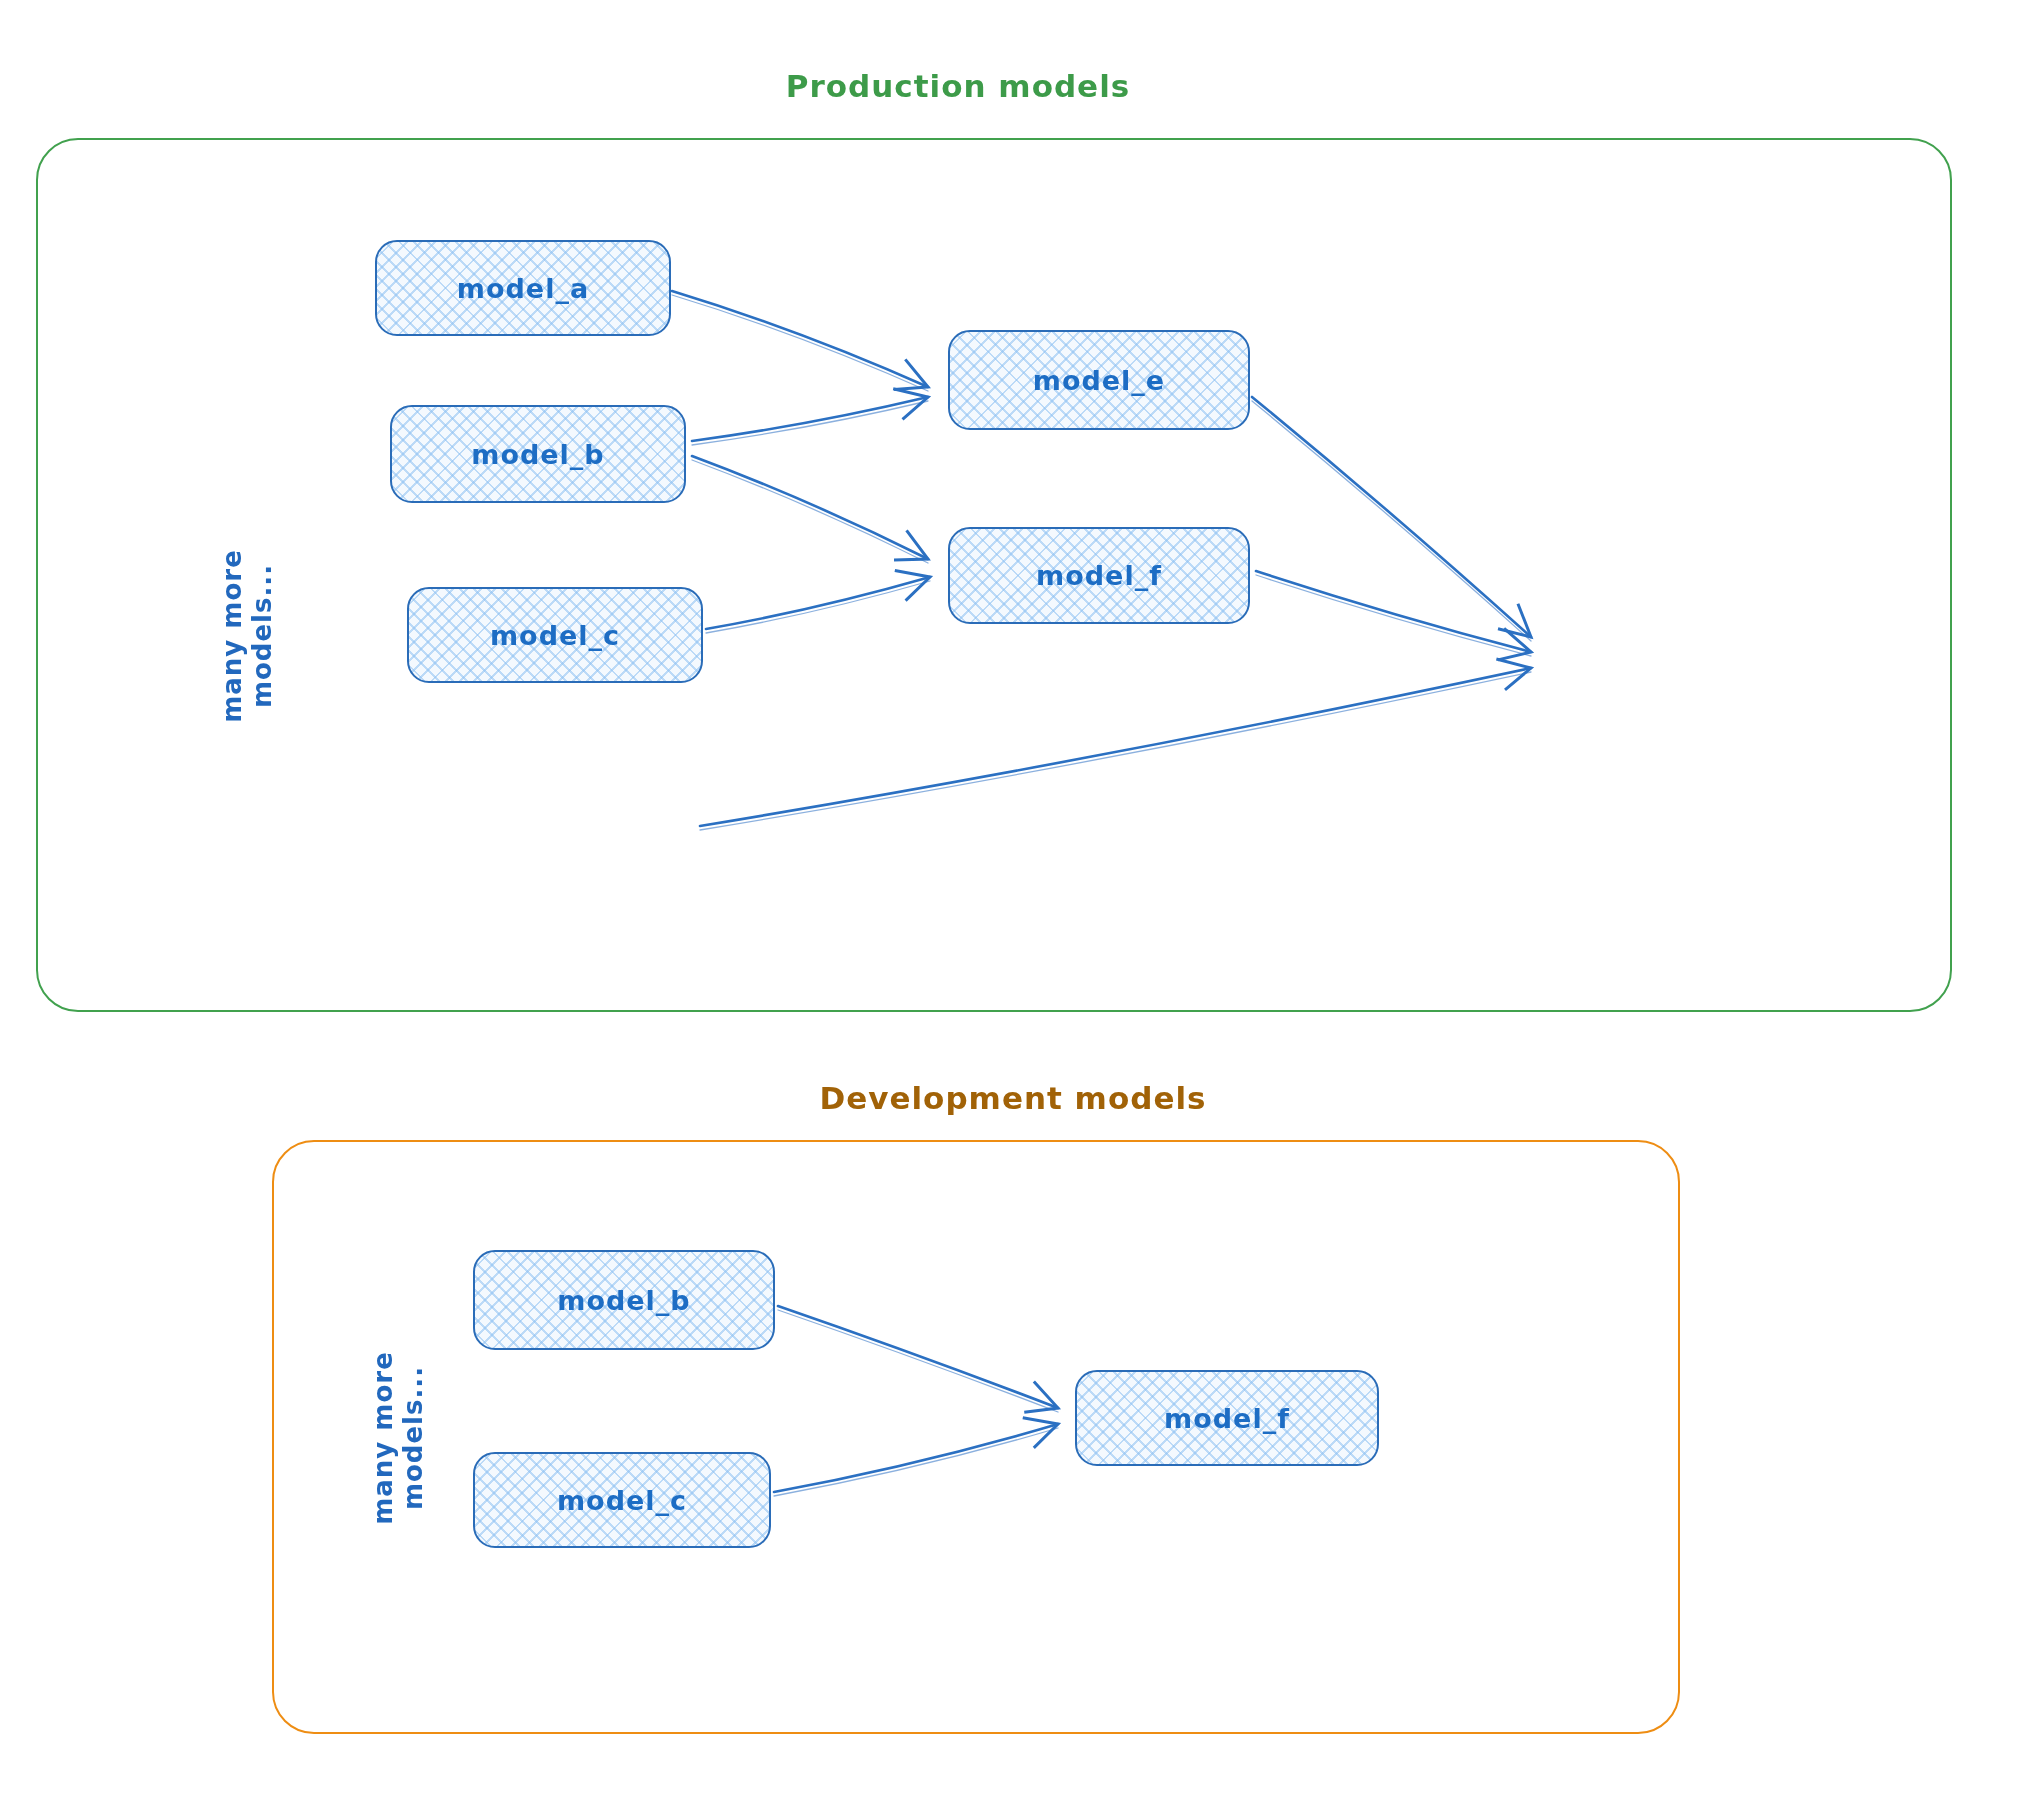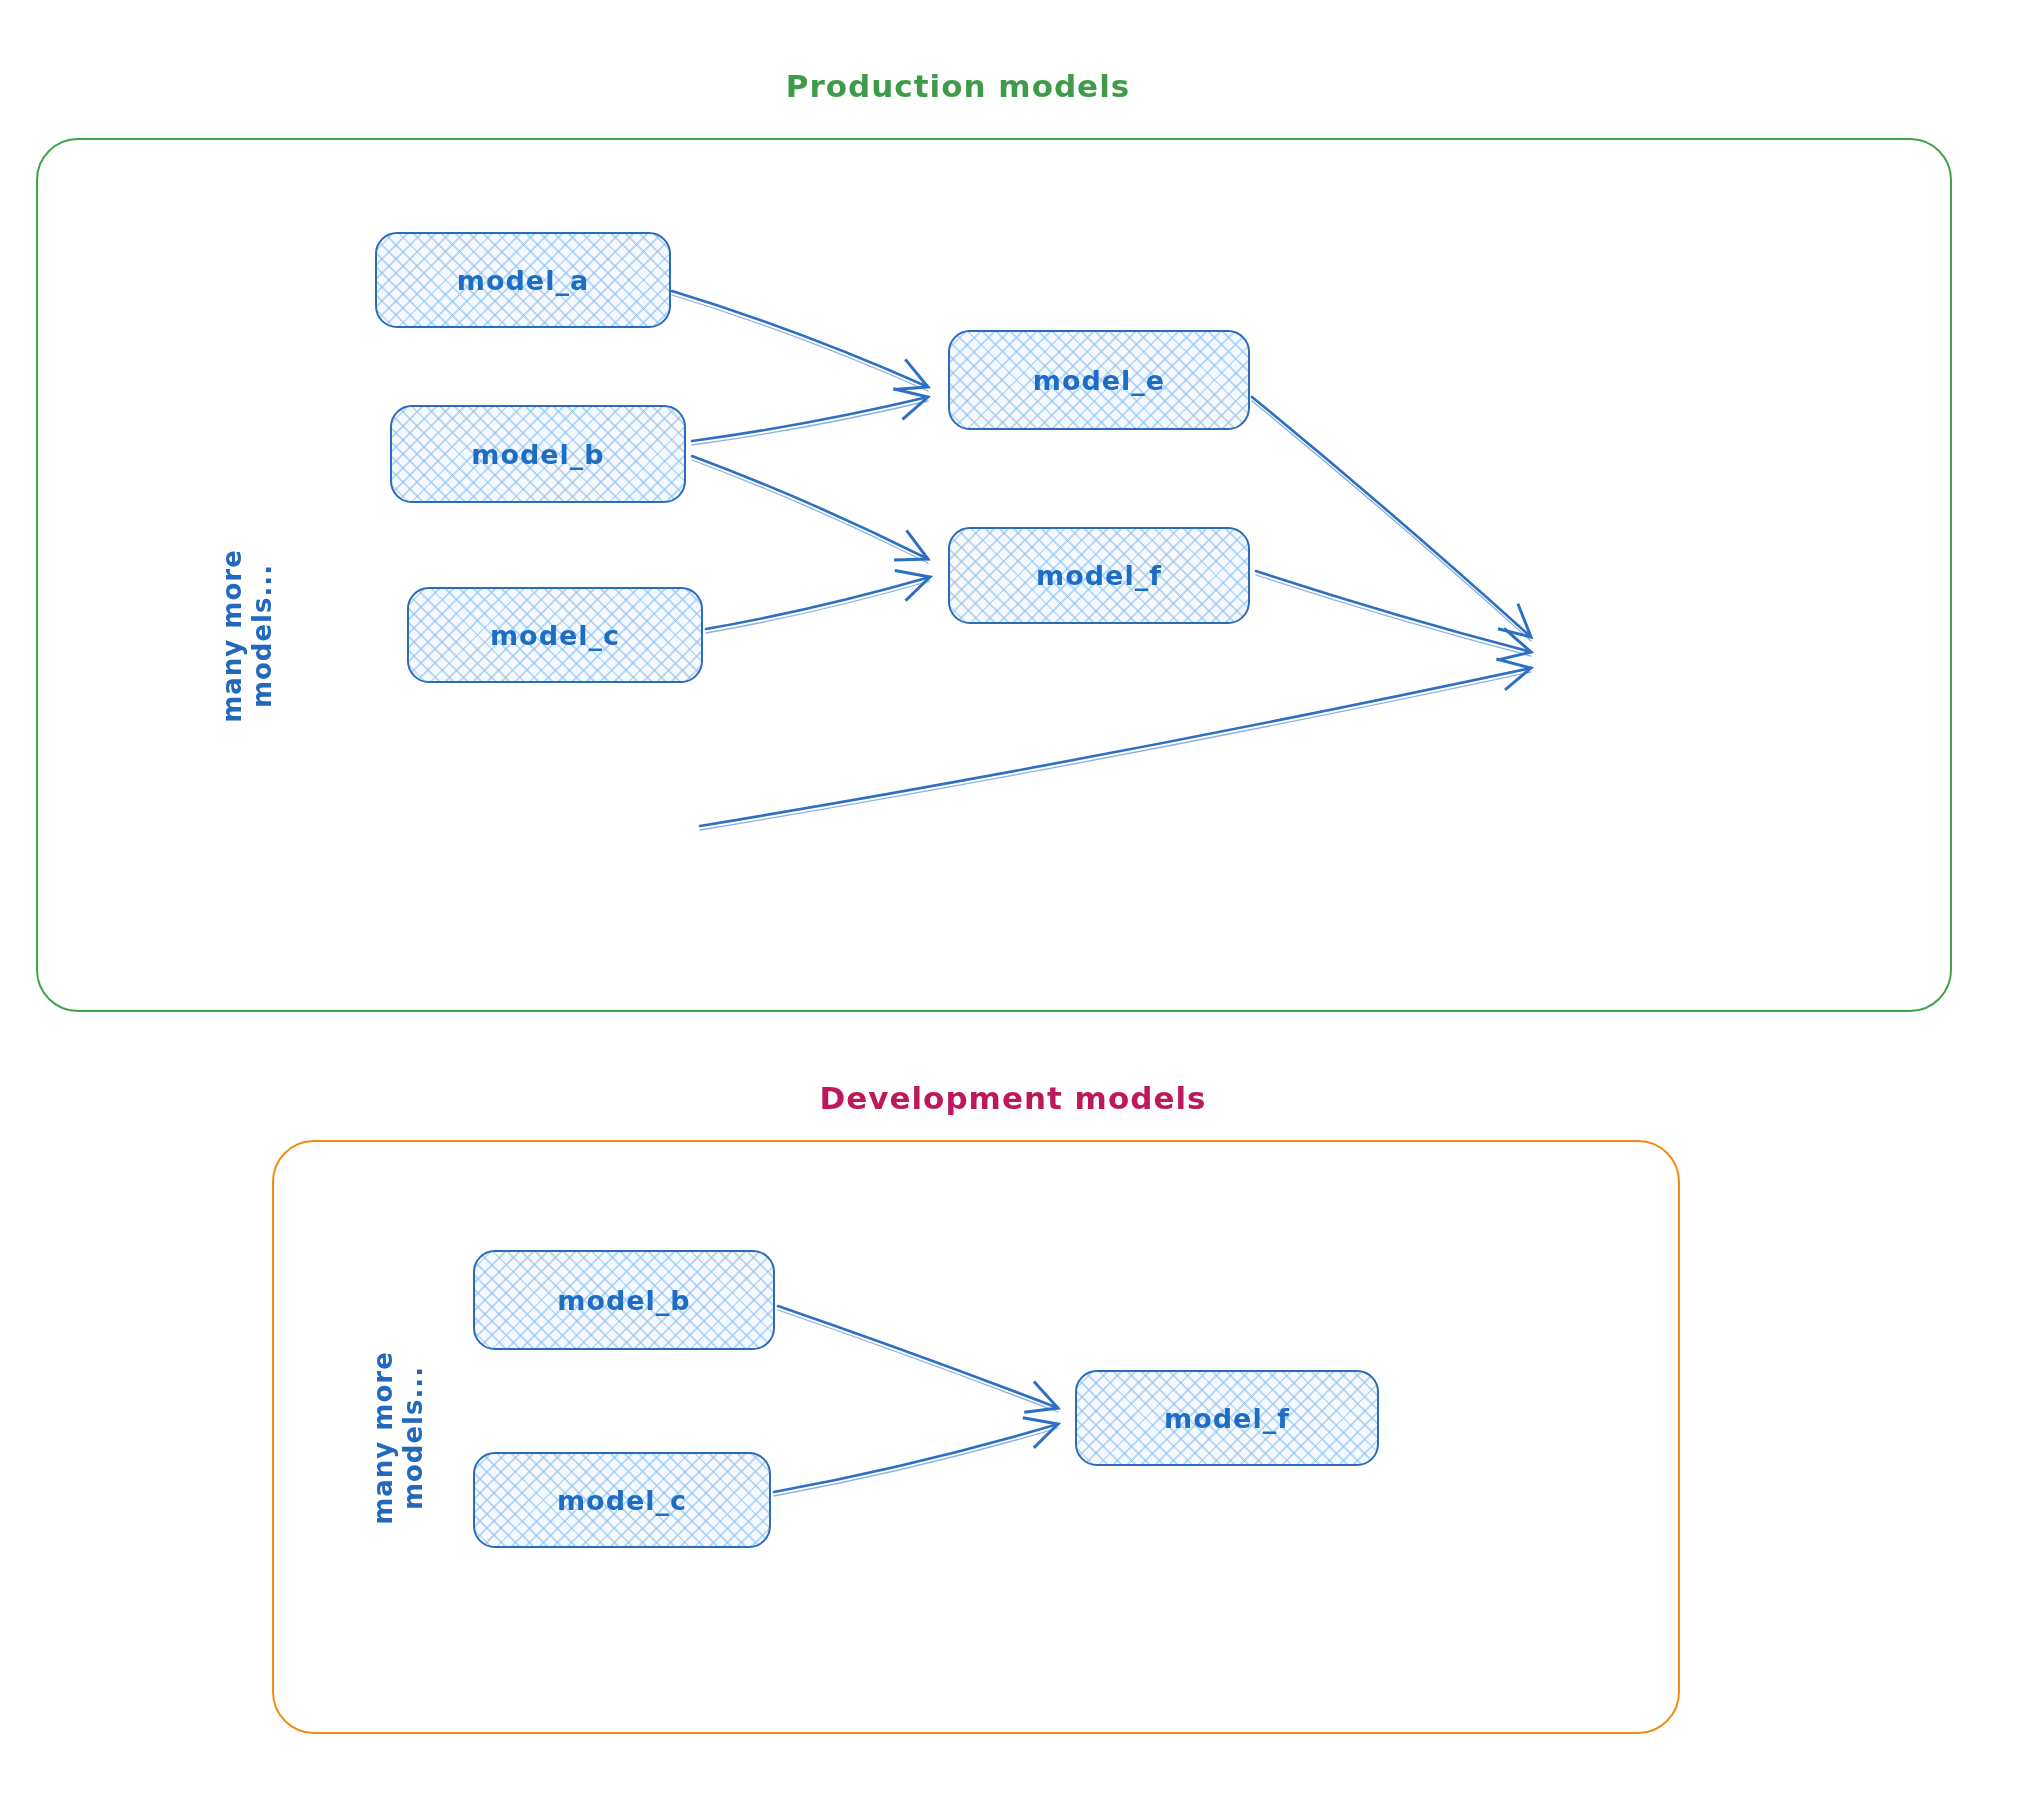--- a/index.html
+++ b/index.html
@@ -5,21 +5,21 @@
   html,body{margin:0;padding:0;background:#ffffff;}
   body{font-family:"DejaVu Sans","Liberation Sans",sans-serif;}
   .canvas{position:relative;width:2024px;height:1818px;background:#ffffff;overflow:hidden;}
 
   .group-frame{position:absolute;border:2.5px solid;border-radius:42px;background:transparent;}
   .frame-production{left:36px;top:138px;width:1912px;height:870px;border-color:#41a14e;}
   .frame-development{left:272px;top:1140px;width:1404px;height:590px;border-color:#ee8d13;}
 
   .group-title{position:absolute;width:700px;text-align:center;font-size:31px;font-weight:700;letter-spacing:1px;}
   .title-production{left:608px;top:68px;color:#3d9b49;}
-  .title-development{left:663px;top:1080px;color:#be185d;}
+  .title-development{left:663px;top:1080px;color:#a16207;}
 
   .node{position:absolute;display:flex;align-items:center;justify-content:center;
     border:2.5px solid #2a6cb8;border-radius:22px;
     color:#1d6dc4;font-size:27px;font-weight:600;letter-spacing:1px;
     background-color:#f4f9fe;
     background-image:
       repeating-linear-gradient(45deg, rgba(142,193,242,.55) 0 2px, transparent 2px 10px),
       repeating-linear-gradient(135deg, rgba(142,193,242,.55) 0 2px, transparent 2px 10px);
   }
 
@@ -69,21 +69,21 @@
     <path class="edge" d="M778,1306 Q920,1355 1058,1408" marker-end="url(#ah)"></path>
 
     <path class="edge-ghost" d="M774,1496 Q920,1469 1058,1428"></path>
     <path class="edge" d="M774,1492 Q920,1465 1058,1424" marker-end="url(#ah)"></path>
   </svg>
 
   <div class="group-title title-production">Production models</div>
   <div class="group-frame frame-production"></div>
   <div class="side-label side-label-production">many more models...</div>
 
-  <div class="node" style="left:375px;top:232px;width:292px;height:92px">model_a</div>
+  <div class="node" style="left:375px;top:240px;width:292px;height:92px">model_a</div>
   <div class="node" style="left:390px;top:405px;width:292px;height:94px">model_b</div>
   <div class="node" style="left:407px;top:587px;width:292px;height:92px">model_c</div>
   <div class="node" style="left:948px;top:330px;width:298px;height:96px">model_e</div>
   <div class="node" style="left:948px;top:527px;width:298px;height:93px">model_f</div>
 
   <div class="group-title title-development">Development models</div>
   <div class="group-frame frame-development"></div>
   <div class="side-label side-label-development">many more models...</div>
 
   <div class="node" style="left:473px;top:1250px;width:298px;height:96px">model_b</div>

